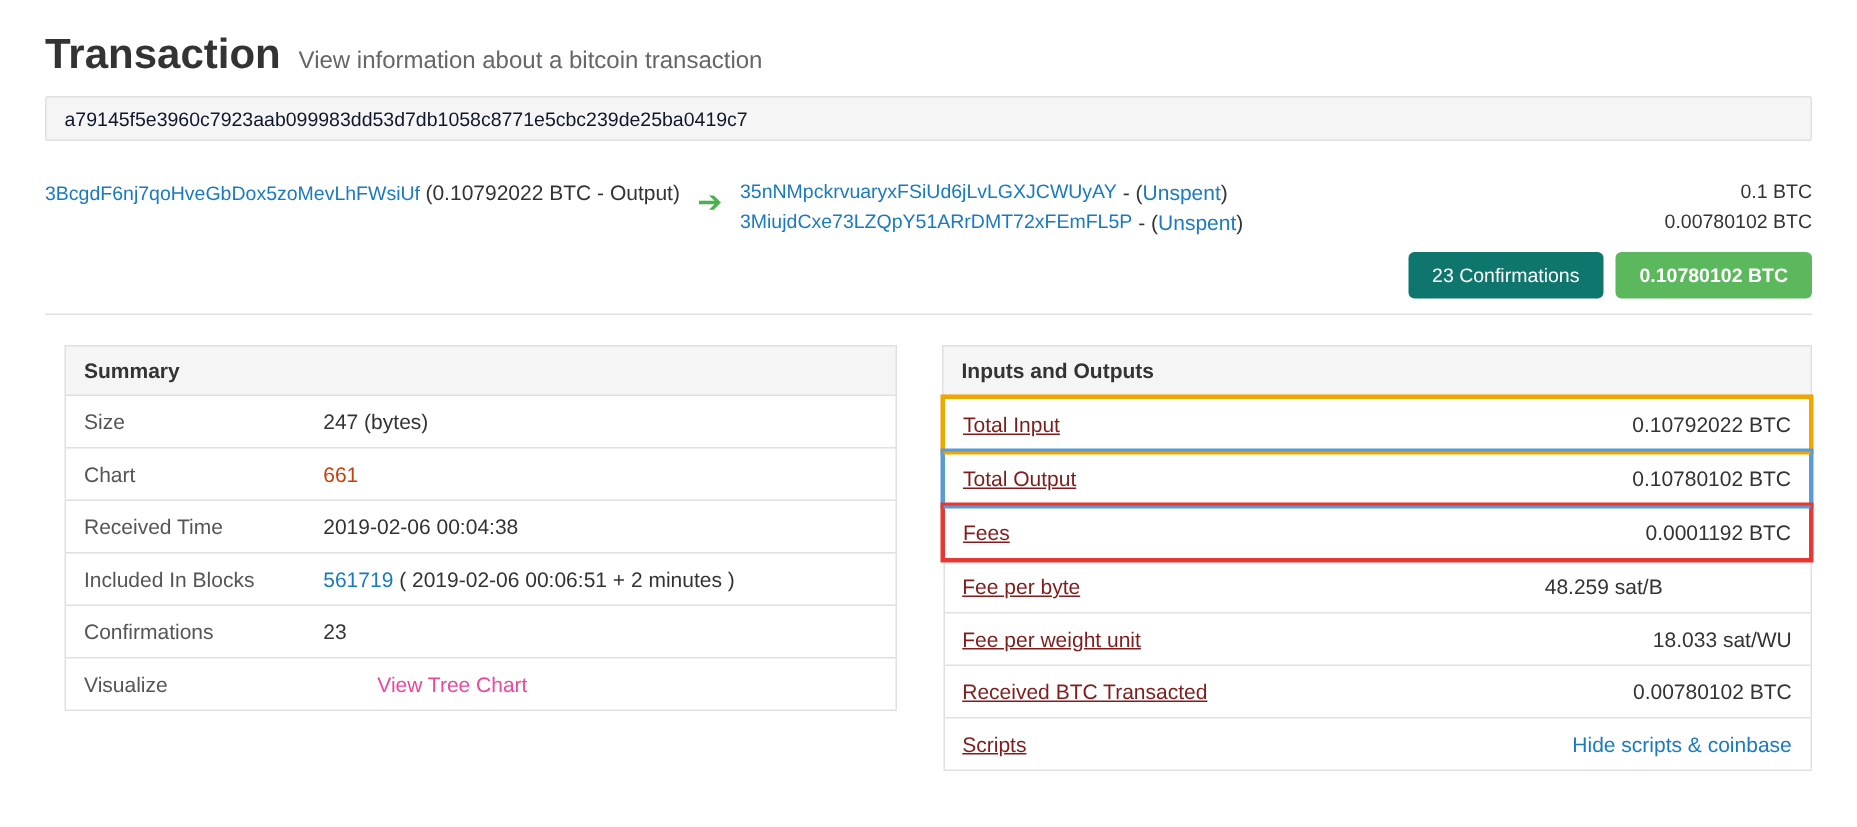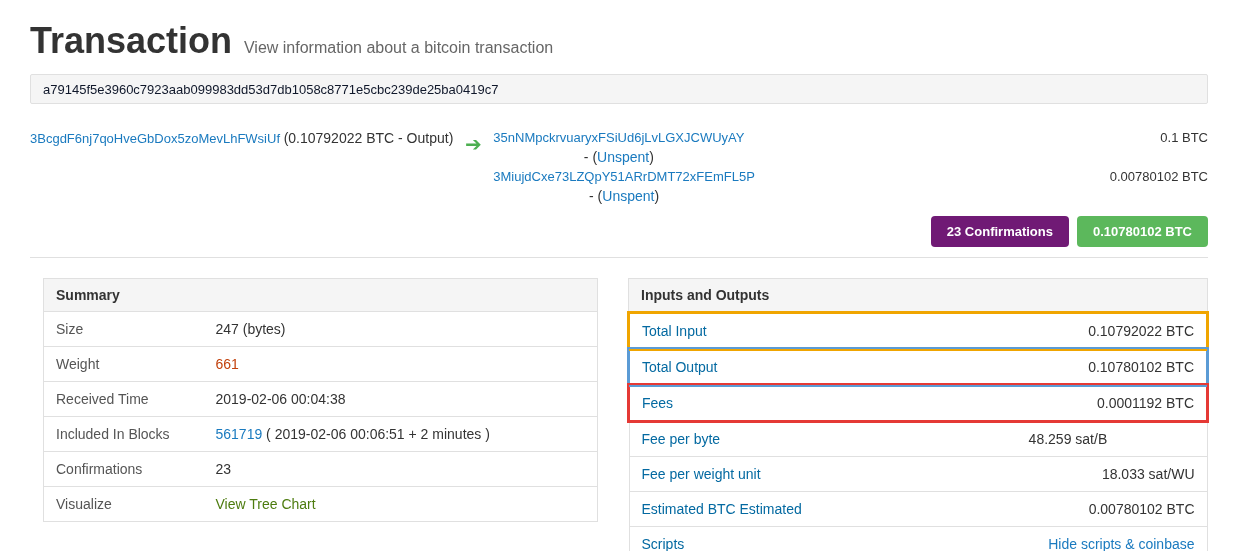--- a/index.html
+++ b/index.html
@@ -8,21 +8,21 @@
       font-size: 14px;
       color: #333;
       background: #fff;
       padding: 20px 30px;
       width: 1238px;
     }
     .page-header {
       margin-bottom: 12px;
     }
     .page-header h1 {
-      font-size: 36px;
+      font-size: 28px;
       font-weight: bold;
       color: #333;
       display: inline;
     }
     .page-header .subtitle {
       font-size: 16px;
       color: #666;
       margin-left: 8px;
     }
     .tx-hash-bar {
@@ -77,28 +77,28 @@
       font-size: 13px;
       margin-left: 20px;
     }
     .tx-buttons {
       display: flex;
       justify-content: flex-end;
       gap: 8px;
       margin-top: 12px;
     }
     .btn-confirmations {
-      background: #701a75;
+      background: #0f766e;
       color: #fff;
       border: none;
       padding: 8px 16px;
       border-radius: 4px;
       cursor: pointer;
       font-size: 13px;
-      font-weight: bold;
+      font-weight: normal;
       text-align: right;
     }
     .btn-btc {
       background: #5cb85c;
       color: #fff;
       border: none;
       padding: 8px 16px;
       border-radius: 4px;
       cursor: pointer;
       font-size: 13px;
@@ -156,35 +156,34 @@
       border-top: none;
     }
     .io-table tr {
       border-bottom: 1px solid #e0e0e0;
     }
     .io-table td {
       padding: 9px 12px;
       vertical-align: middle;
     }
     .io-table td:first-child {
-      color: #0369a1;
+      color: #7f1d1d;
+      text-decoration: underline;
     }
     .io-table td:last-child {
       text-align: right;
       color: #333;
     }
     .io-table a {
       color: #1a7abf;
       text-decoration: none;
     }
     .tx-output-left {
       display: flex;
-      align-items: center;
       gap: 4px;
-      flex-direction: column;
     }
   </style>
 </head>
 <body>
 
 <div class="page-header">
   <h1>Transaction</h1>
   <span class="subtitle">View information about a bitcoin transaction</span>
 </div>
 
@@ -225,38 +224,38 @@
 <div class="main-content">
   <div class="summary-panel">
     <div class="panel-title">Summary</div>
     <table class="summary-table">
       <tbody id="summary-tbody">
           <tr>
             <td>Size</td>
             <td>247 (bytes)</td>
           </tr>
           <tr>
-            <td>Weight</td>
+            <td>Chart</td>
             <td><a href="#" style="color: #c2410c; text-decoration: none;">661</a></td>
           </tr>
           <tr>
             <td>Received Time</td>
             <td>2019-02-06 00:04:38</td>
           </tr>
           <tr>
             <td>Included In Blocks</td>
             <td><a href="#" style="color: rgb(26, 122, 191); text-decoration: none;">561719</a><span> ( 2019-02-06 00:06:51 + 2 minutes )</span></td>
           </tr>
           <tr>
             <td>Confirmations</td>
             <td>23</td>
           </tr>
           <tr>
             <td>Visualize</td>
-            <td><a href="#" style="color: #4d7c0f; text-decoration: none;">View Tree Chart</a></td>
+            <td><a href="#" style="color: #ec4899; text-decoration: none; margin-left: 36px;">View Tree Chart</a></td>
           </tr>
         </tbody>
     </table>
   </div>
   <div class="io-panel">
     <div class="panel-title">Inputs and Outputs</div>
     <table class="io-table">
       <tbody id="io-tbody">
           <tr style="border: 2px solid rgb(240, 165, 0); outline: rgb(240, 165, 0) solid 2px;">
             <td>Total Input</td>
@@ -272,21 +271,21 @@
           </tr>
           <tr>
             <td>Fee per byte</td>
             <td style="text-align: center;">48.259 sat/B</td>
           </tr>
           <tr>
             <td>Fee per weight unit</td>
             <td style="text-align: right;">18.033 sat/WU</td>
           </tr>
           <tr>
-            <td>Estimated BTC Estimated</td>
+            <td>Received BTC Transacted</td>
             <td style="text-align: right;">0.00780102 BTC</td>
           </tr>
           <tr>
             <td>Scripts</td>
             <td style="text-align: right;"><a href="#" style="color: rgb(26, 122, 191); text-decoration: none;">Hide scripts &amp; coinbase</a></td>
           </tr>
         </tbody>
     </table>
   </div>
 </div>

